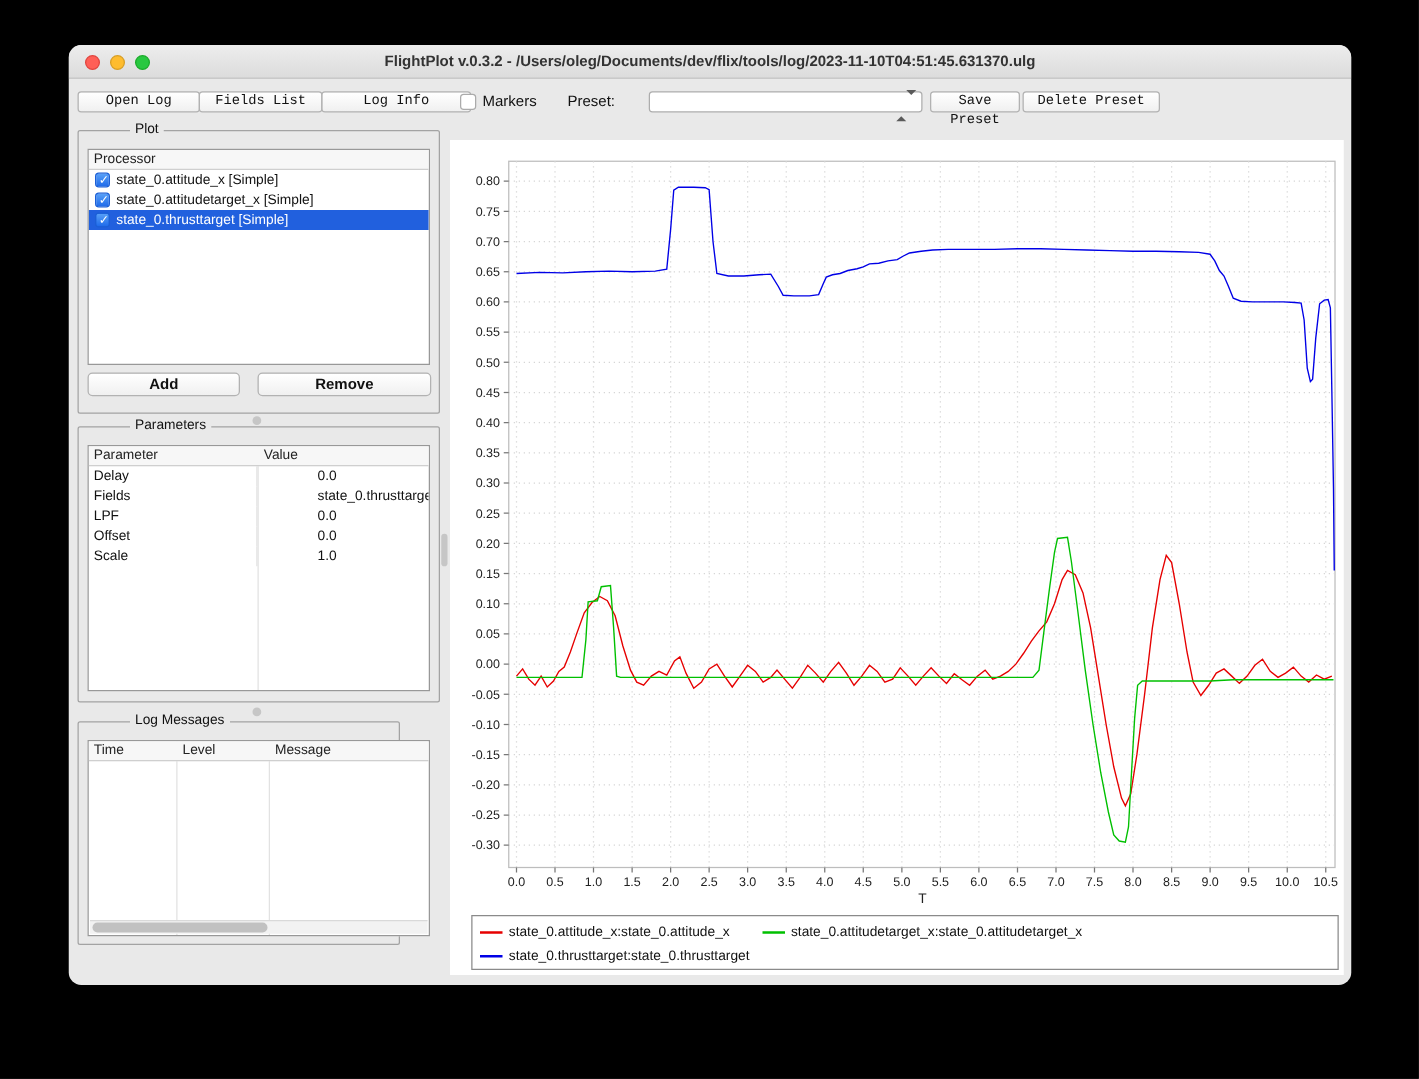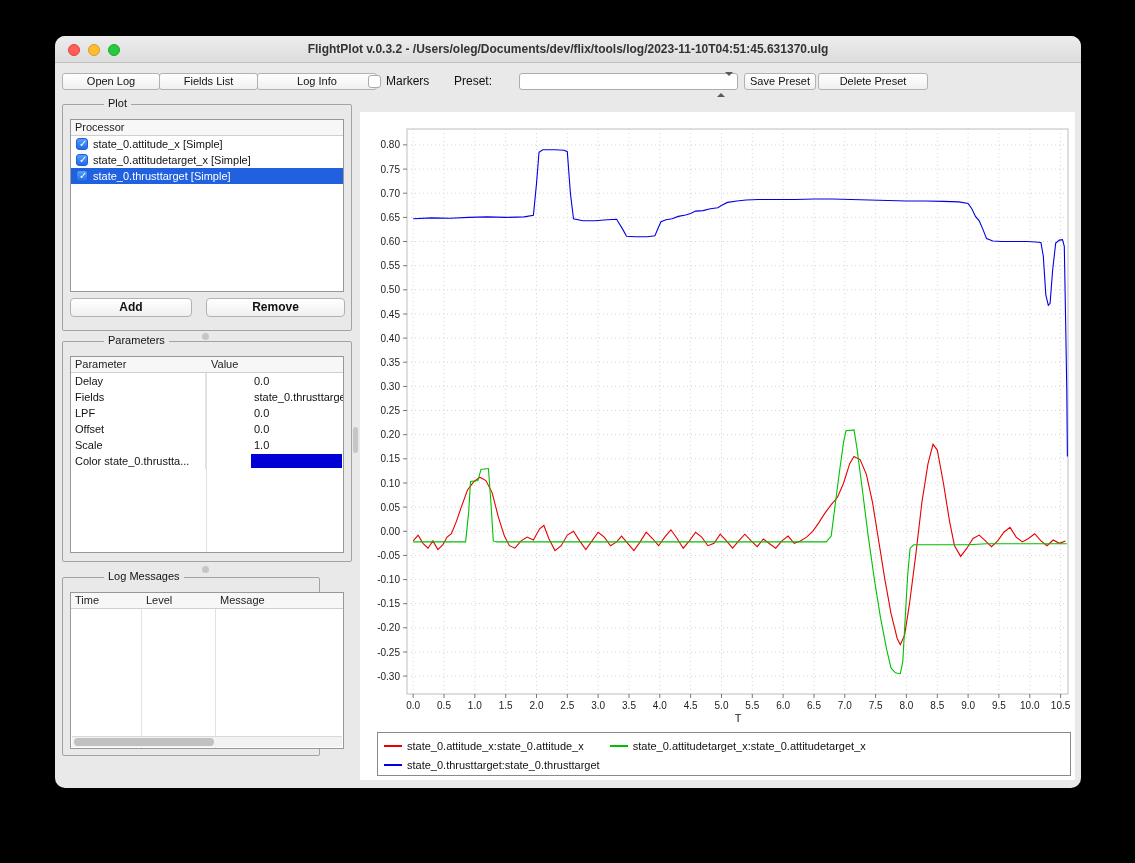--- a/index.html
+++ b/index.html
@@ -14,21 +14,21 @@
   .traffic { position:absolute; left:13px; top:8px; display:flex; gap:8px; }
   .light { width:12px; height:12px; border-radius:50%; display:inline-block; }
   .light.red { background:#ff5f57; border:1px solid #e0443e; }
   .light.yellow { background:#febc2e; border:1px solid #d89e24; }
   .light.green { background:#28c840; border:1px solid #1aab29; }
   .title { text-align:center; line-height:27px; font-size:12px; font-weight:bold; color:#333;
            white-space:nowrap; overflow:hidden; }
   
   .btn { position:absolute; height:17px; background:linear-gradient(#ffffff,#f0f0f0);
          border:1px solid #b2b2b2; border-radius:3px; font-size:11px; color:#111;
-         text-align:center; line-height:15px; cursor:default; }
+         text-align:center; line-height:15px; cursor:default;font-family:Liberation Mono, monospace; }
   .tb-open  { left:7px;   top:37px; width:98px; }
   .tb-fields{ left:104px; top:37px; width:99px; }
   .tb-info  { left:202px; top:37px; width:120px; }
   .tb-save  { left:689px; top:37px; width:72px; }
   .tb-del   { left:763px; top:37px; width:110px; }
   .cb-markers { position:absolute; left:313px; top:39px; width:13px; height:13px;
                 background:#fff; border:1px solid #ababab; border-radius:3px; }
   .lbl { position:absolute; top:37px; height:17px; line-height:17px; font-size:12px; color:#111; }
   .lbl-markers { left:331px; }
   .lbl-preset  { left:399px; }
@@ -163,26 +163,20 @@
         <span class="pcell1">LPF</span>
         <span class="pcell2">0.0</span>
       </div>
       <div class="param-row">
         <span class="pcell1">Offset</span>
         <span class="pcell2">0.0</span>
       </div>
       <div class="param-row">
         <span class="pcell1">Scale</span>
         <span class="pcell2">1.0</span>
-      </div>
-      <div class="param-row">
-        <span class="pcell1">Color state_0.thrustta...</span>
-        <span class="pcell2 swatch-cell">
-          <span class="swatch" style="display: block; background: rgb(0, 0, 214);"></span>
-        </span>
       </div>
     </div>
   </div>
 
   <div class="dot dot2"></div>
 
   <div class="group grp-log">
     <span class="gtitle">Log Messages</span>
     <div class="table tbl-log">
       <div class="vline" style="left:70px"></div>

